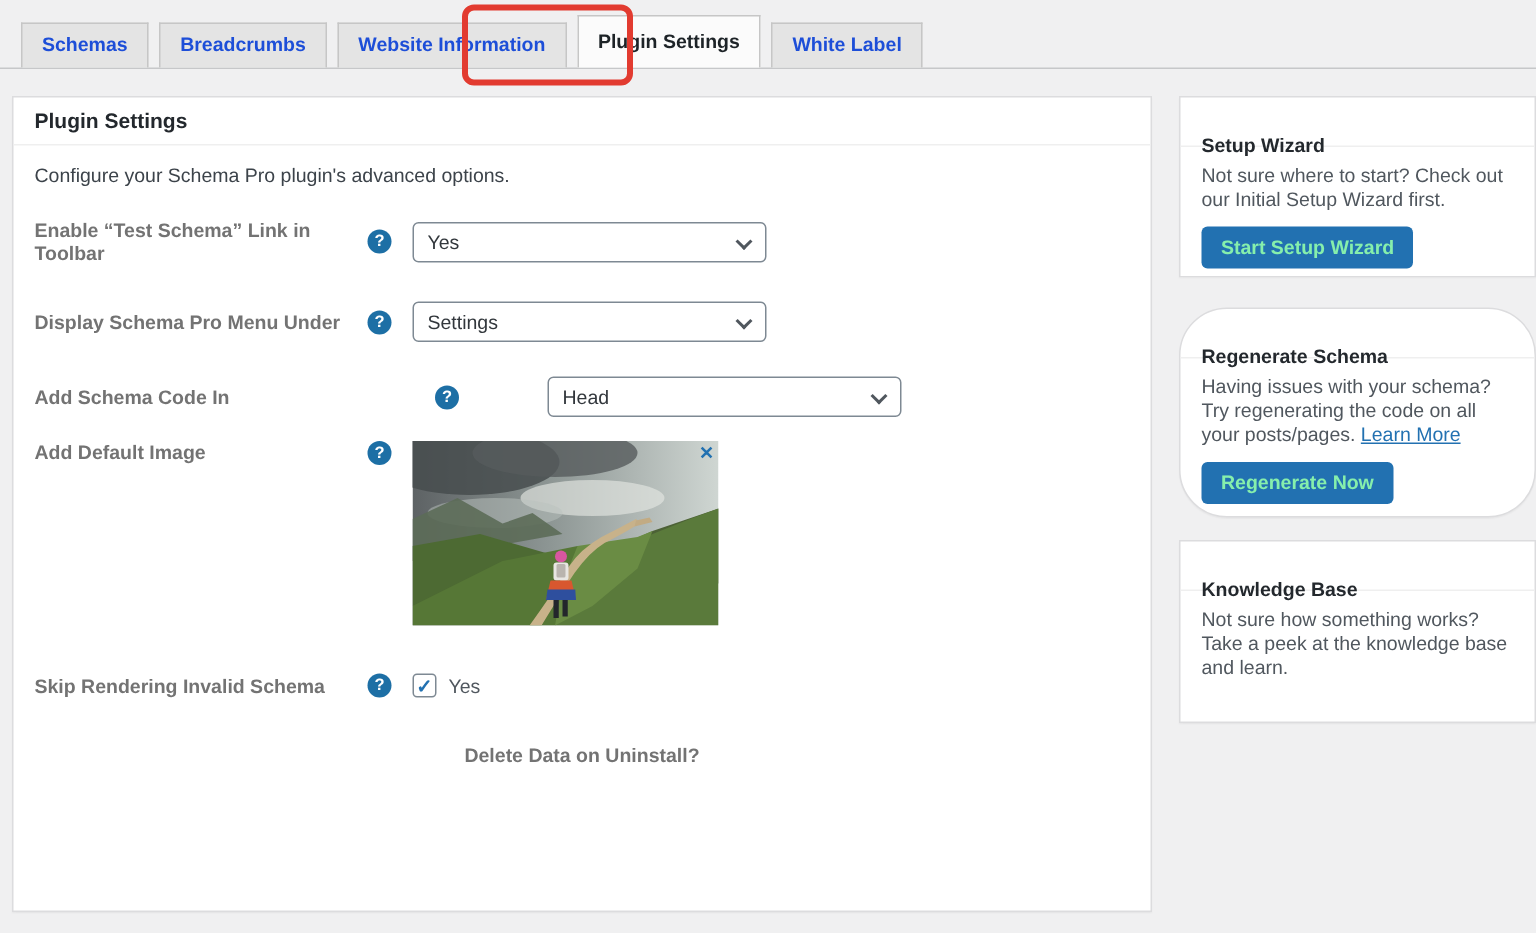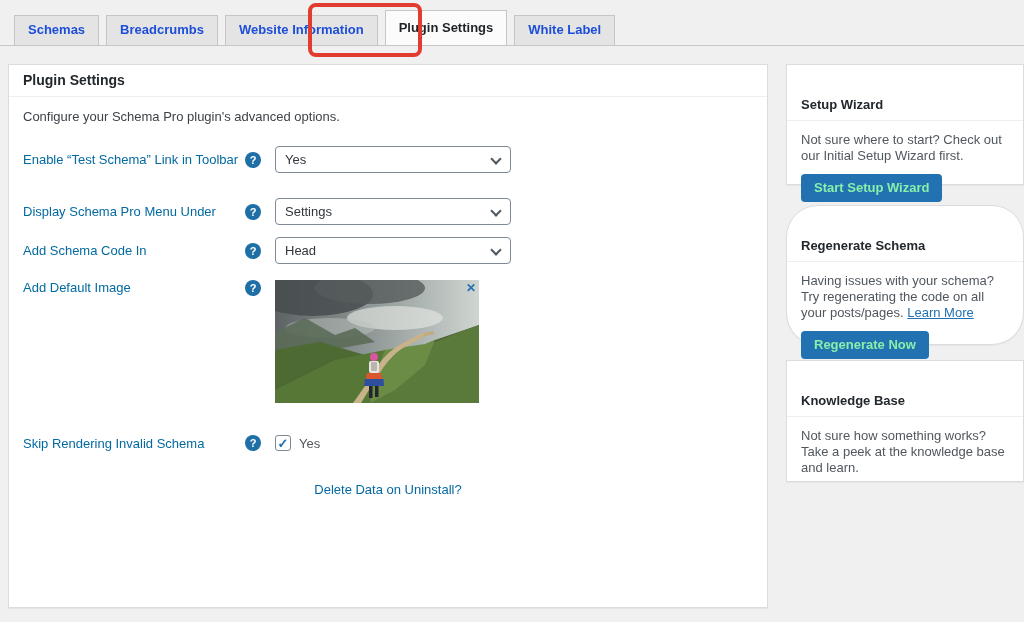--- a/index.html
+++ b/index.html
@@ -41,41 +41,41 @@
     font-size:14px; font-weight:bold; color:#23282d;
     border-bottom:1px solid #efefef;
   }
   .main-panel { left:8px; top:64px; width:760px; height:544px; }
   .main-body { padding:0 14px; }
   .desc { margin-top:12px; color:#3c434a; }
 
   
   .row { display:flex; align-items:center; }
   .row.top { align-items:flex-start; }
-  .row-label { flex:0 0 222px; font-weight:normal; color:#0369a1; }
+  .row-label { flex:0 0 222px; font-weight:bold; color:#737373; }
   .help {
     flex:0 0 30px; display:flex; align-items:center;
   }
   .help-icon {
     width:16px; height:16px; border-radius:50%;
     background:#1d6fa5; color:#fff; font-size:11px; font-weight:bold;
     display:inline-flex; align-items:center; justify-content:center;
     cursor:pointer;
   }
   .select {
     width:236px; height:27px; border:1px solid #7e8993; border-radius:4px;
     background:#fff; color:#32373c; padding:0 26px 0 9px; line-height:25px;
     position:relative; cursor:pointer;
   }
   .chev {
     position:absolute; right:10px; top:8px; width:8px; height:8px;
     border-right:2px solid #50575e; border-bottom:2px solid #50575e;
     transform:rotate(45deg);
   }
-  .r1 { margin-top:22px; } .r2 { margin-top:25px; } .r3 { margin-top:12px; }
+  .r1 { margin-top:22px; } .r2 { margin-top:25px; } .r3 { margin-top:23px;gap:45px; }
   .r4 { margin-top:16px; } .r5 { margin-top:32px; } .r6 { margin-top:31px;flex-direction:column; }
 
   .img-wrap { position:relative; width:204px; height:123px; }
   .img-wrap svg { display:block; width:204px; height:123px; }
   .img-remove {
     position:absolute; top:1px; right:3px; color:#2271b1;
     font-size:12px; font-weight:bold; cursor:pointer; line-height:14px;
   }
 
   .checkbox {
@@ -92,22 +92,22 @@
     font-family:"Liberation Sans", sans-serif;
   }
   .save-row { margin-top:22px; }
 
   
   .side-box { left:786px; width:238px; }
   .sb1 { top:64px;  height:121px; }
   .sb2 { top:205px; height:140px;border-radius:32px; }
   .sb3 { top:360px; height:122px; }
   .side-header {
-    height:32px; line-height:31px; padding:0 14px;
-    font-weight:bold; color:#23282d; border-bottom:1px solid #efefef;margin-top:24px;
+    height:32px; line-height:31px; padding:16px 14px;
+    font-weight:bold; color:#23282d; border-bottom:1px solid #efefef;
   }
   .side-body { padding:11px 14px; color:#50575e; line-height:16px; }
   .side-body .btn { margin-top:10px; }
   .link { color:#2271b1; text-decoration:underline; cursor:pointer; }
 </style>
 </head>
 <body>
 
 <div class="tabbar">
   <div class="tab">Schemas</div>

